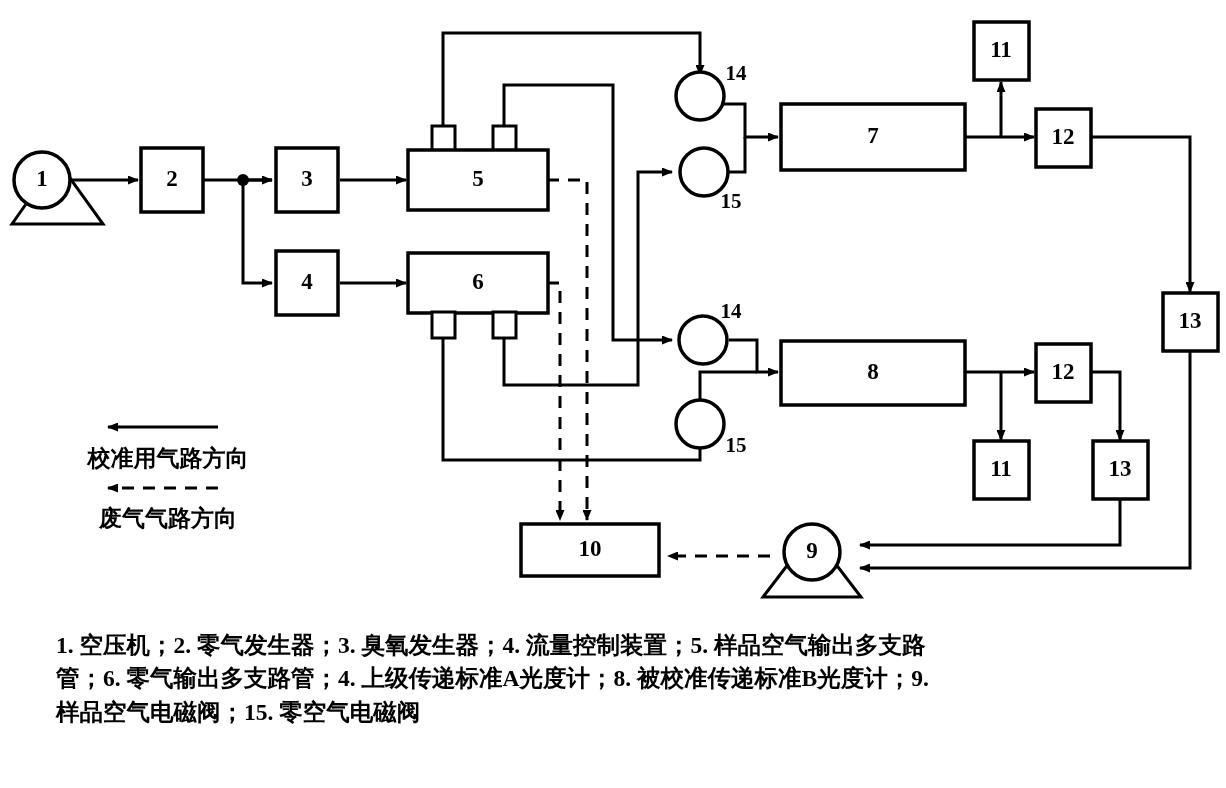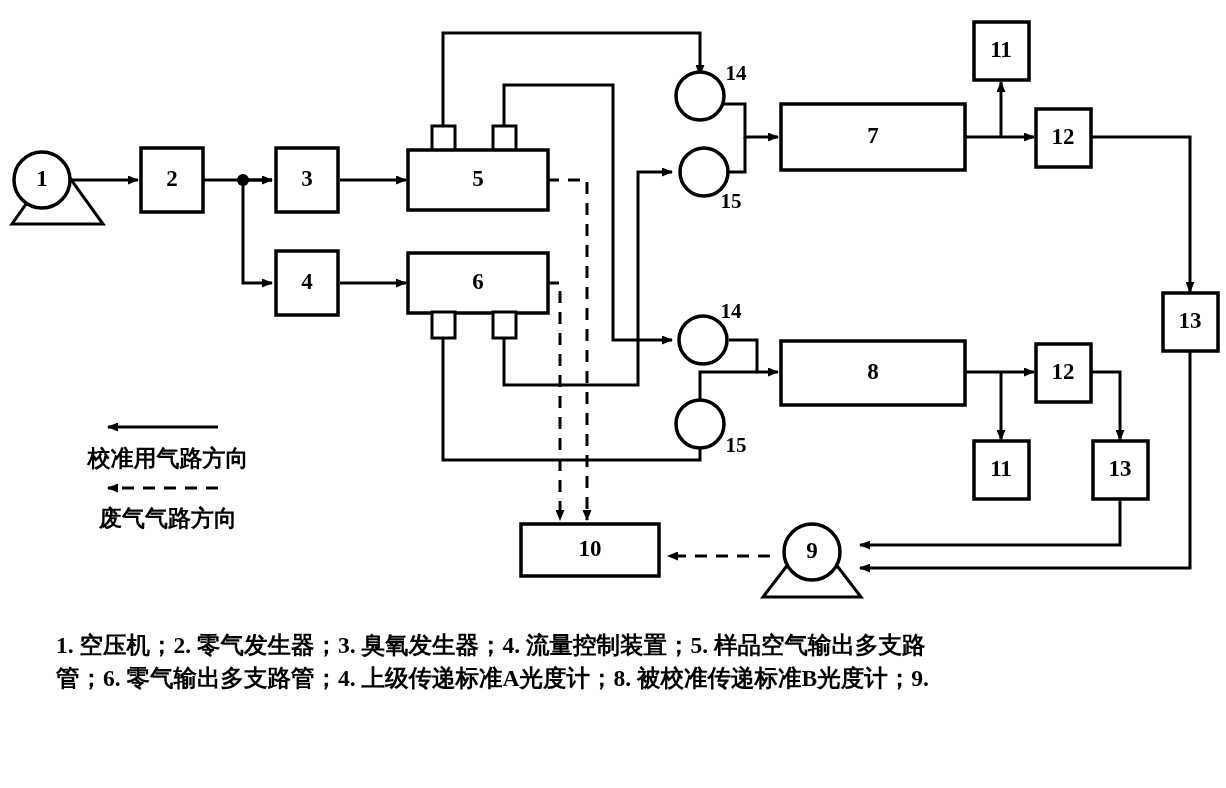--- a/index.html
+++ b/index.html
@@ -257,15 +257,16 @@
       <path class="line" d="M218,427 L108,427" marker-end="url(#arrow)"></path>
       <text class="legend-text" x="168" y="461">校准用气路方向</text>
       <path class="dline" d="M218,488 L108,488" marker-end="url(#arrowd)"></path>
       <text class="legend-text" x="168" y="521">废气气路方向</text>
     </g>
   </svg>
 
   <div id="caption">
     <div>1. 空压机；2. 零气发生器；3. 臭氧发生器；4. 流量控制装置；5. 样品空气输出多支路</div>
     <div>管；6. 零气输出多支路管；4. 上级传递标准A光度计；8. 被校准传递标准B光度计；9.</div>
+    <div>样品空气电磁阀；15. 零空气电磁阀</div>
   </div>
 
 </div>
 
 </body></html>

